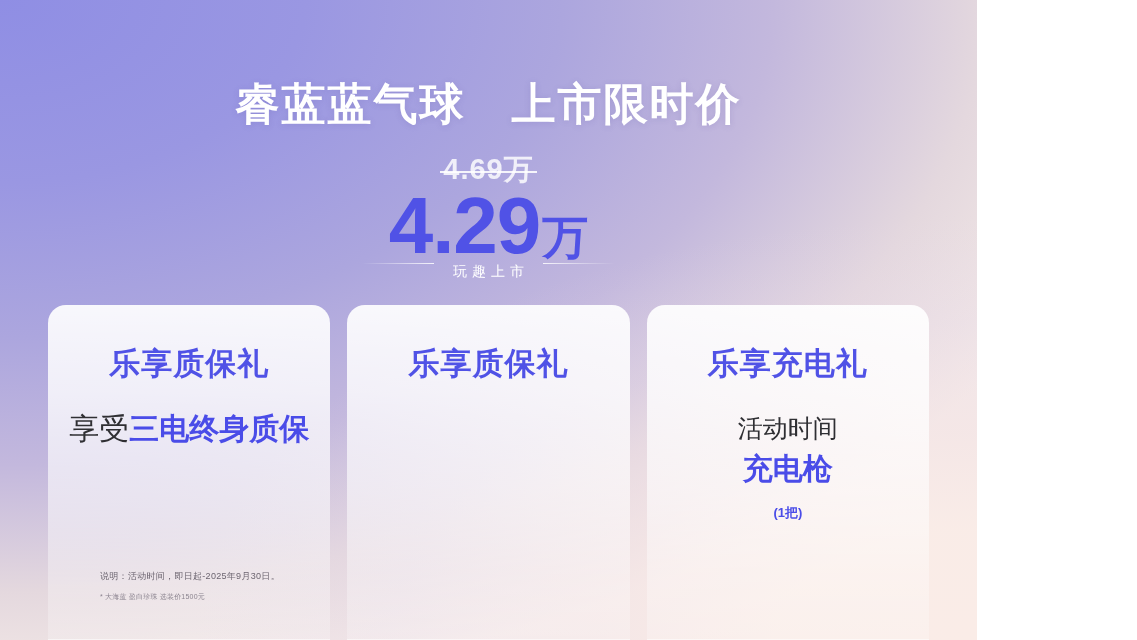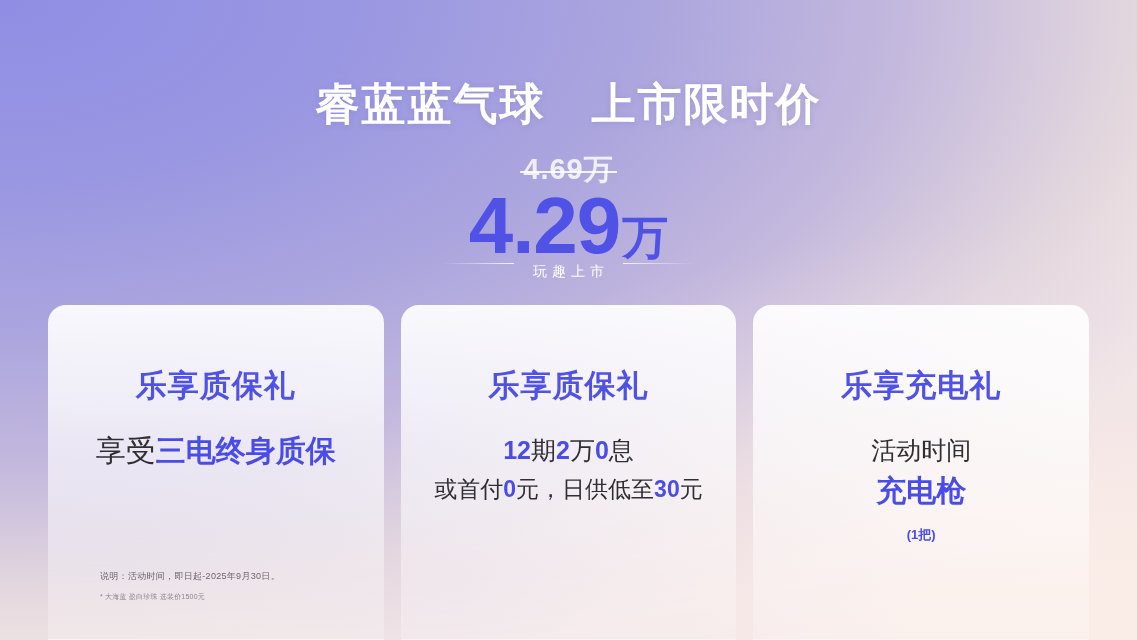--- a/index.html
+++ b/index.html
@@ -6,21 +6,21 @@
     margin: 0;
     padding: 0;
     background: #ffffff;
   }
   body {
     font-family: "Liberation Sans", "DejaVu Sans", sans-serif;
   }
 
   .poster {
     position: relative;
-    width: 1137px;
+    width: 977px;
     height: 640px;
     overflow: hidden;
     background:
       radial-gradient(115% 95% at 100% 100%, rgba(250,236,231,1) 0%, rgba(250,236,231,0.85) 18%, rgba(243,226,229,0.55) 34%, rgba(228,213,235,0.25) 52%, rgba(190,180,226,0) 70%),
       radial-gradient(120% 110% at 0% 0%, #8f8ee4 0%, #9a97e2 26%, #aca6de 48%, #c3b8dd 66%, #e4d8de 84%, #f6ece8 100%),
       linear-gradient(160deg, #8d8ce3 0%, #a9a2de 40%, #d6c8dd 72%, #f7ece7 100%);
   }
 
   
   .title {
@@ -123,21 +123,21 @@
   .card {
     flex: 1;
     border-radius: 18px 18px 0 0;
     background: linear-gradient(180deg,
         rgba(255,255,255,0.92) 0%,
         rgba(255,255,255,0.80) 26%,
         rgba(255,255,255,0.58) 55%,
         rgba(255,255,255,0.34) 80%,
         rgba(255,255,255,0.22) 100%);
     box-shadow: 0 -1px 0 rgba(255,255,255,0.55) inset;
-    padding-top: 64px;
+    padding-top: 42px;
     text-align: center;
     overflow: hidden;
   }
   .card-title {
     color: #5052e6;
     font-size: 31px;
     font-weight: 700;
     letter-spacing: 1px;
     line-height: 1.1;
   }
@@ -222,24 +222,20 @@
 
     <div class="card">
       <div class="card-title">乐享质保礼</div>
       <div class="card-body">
         <span class="card-line big"><span style="color:#2f2f33;font-weight:400;">享受</span><span class="hl">三电终身质保</span></span>
       </div>
     </div>
 
     <div class="card">
       <div class="card-title">乐享质保礼</div>
-      <div class="card-body">
-        <span class="card-line"><span class="hl-num">12</span><span>期</span><span class="hl-num">2</span><span>万</span><span class="hl-num">0</span><span>息</span></span>
-        <span class="card-line tight"><span>或首付</span><span class="hl-num">0</span><span>元，日供低至</span><span class="hl-num">30</span><span>元</span></span>
-      </div>
     </div>
 
     <div class="card">
       <div class="card-title">乐享充电礼</div>
       <div class="card-body">
         <span class="card-line">活动时间</span>
         <span class="card-line big">充电枪</span>
         <span class="card-note">(1把)</span>
       </div>
     </div>

